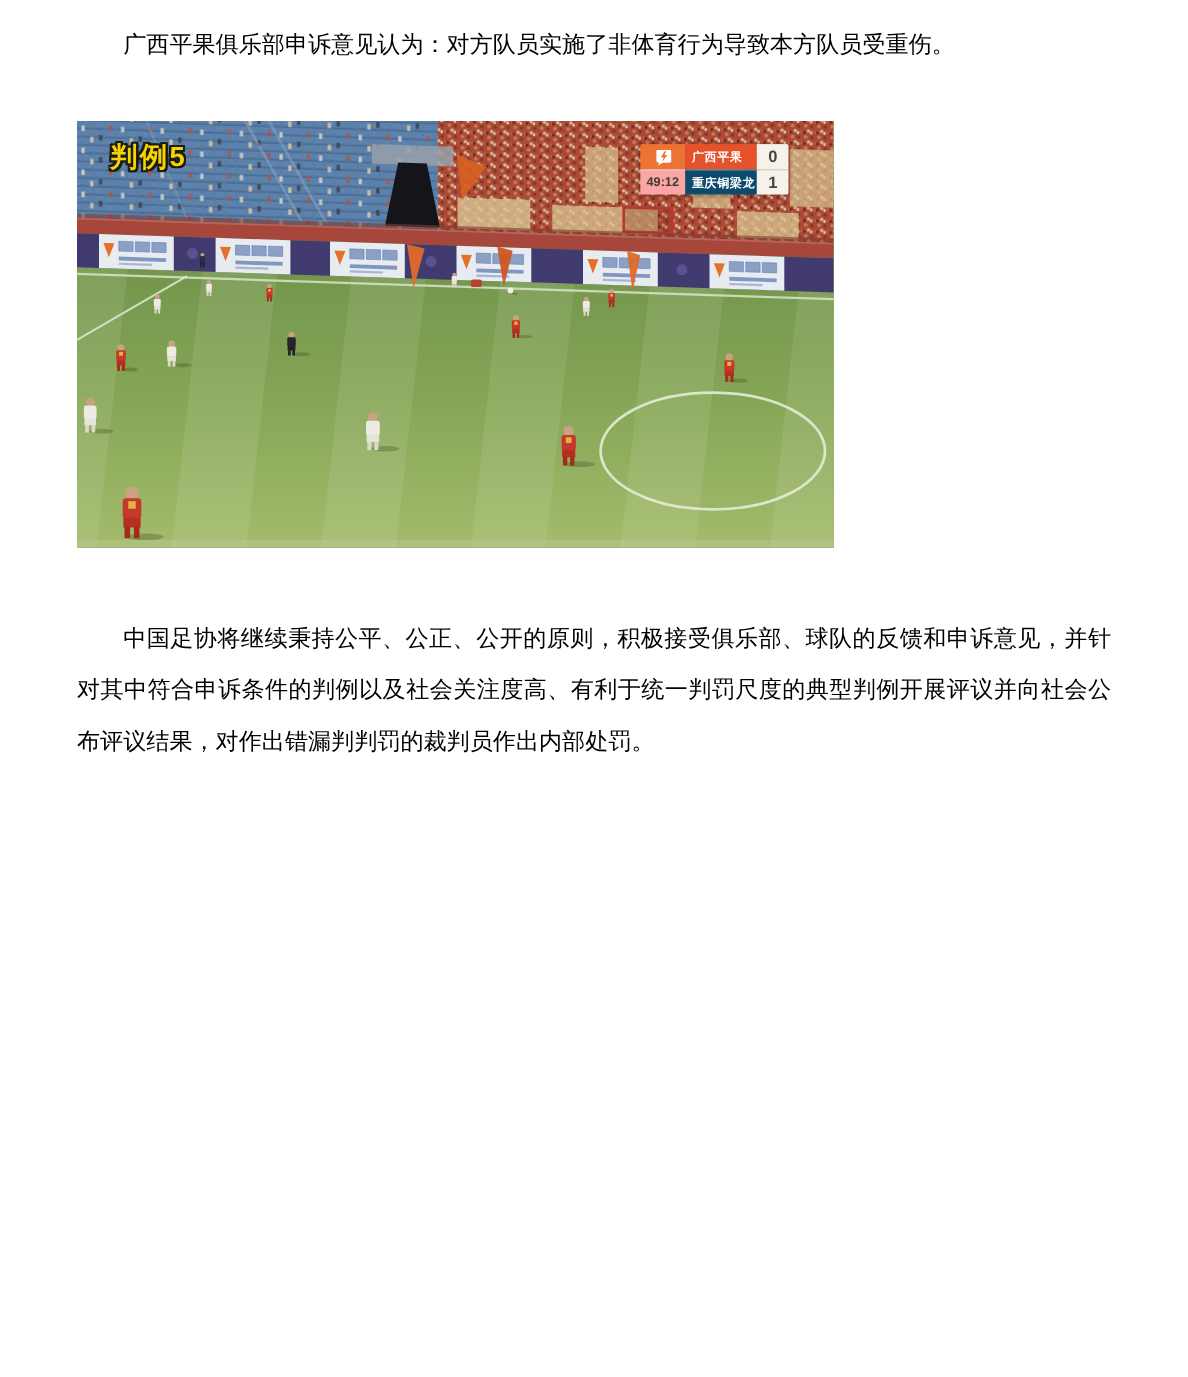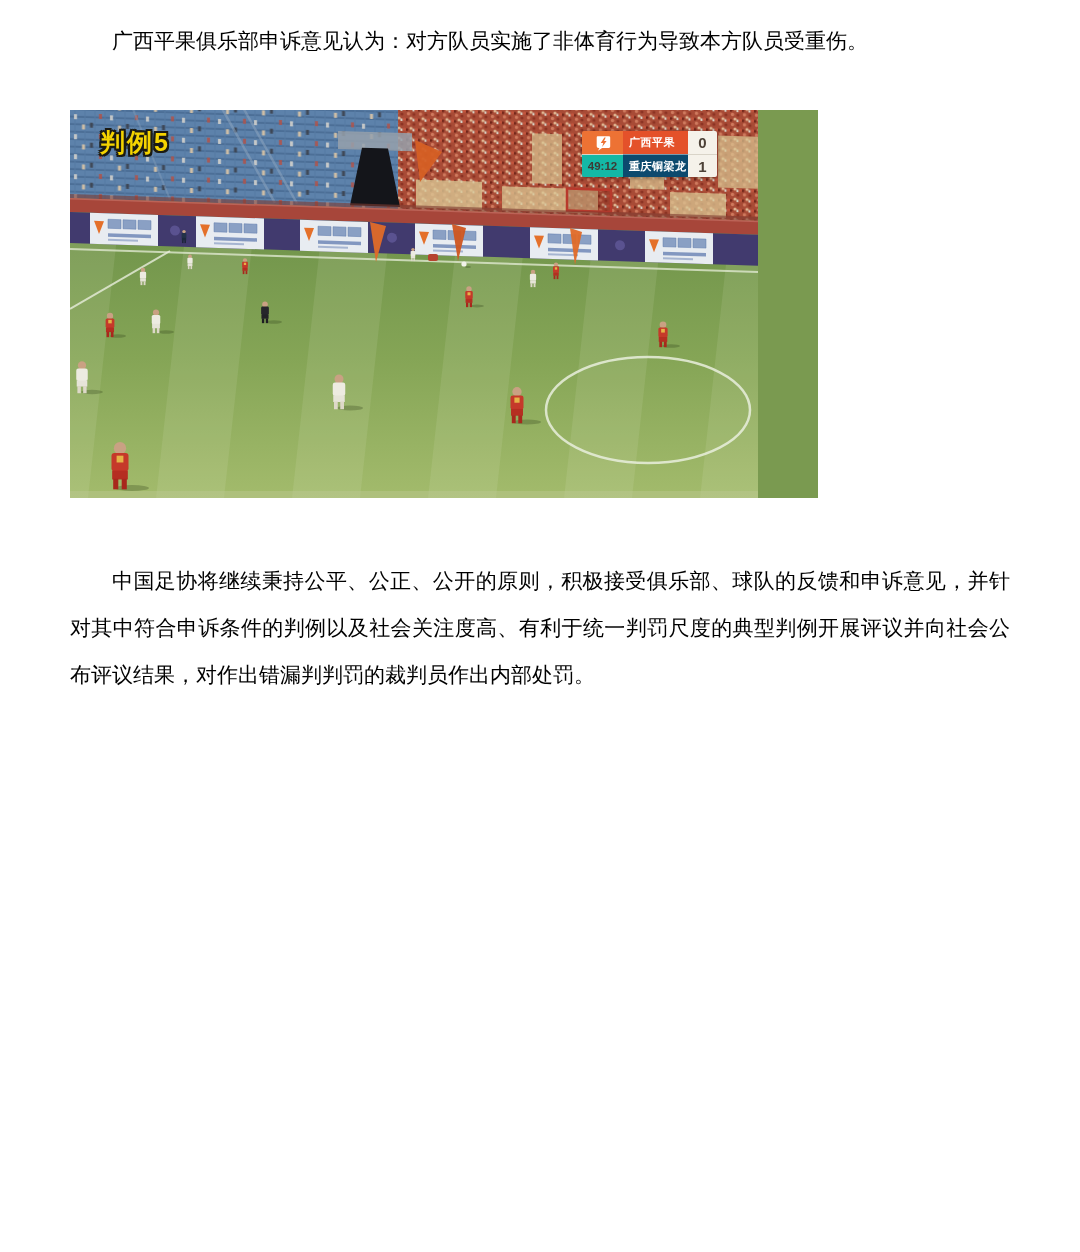--- a/index.html
+++ b/index.html
@@ -10,21 +10,21 @@
     font-size: 21px;
     line-height: 47px;
     text-align: justify;
     text-indent: 2em;
     margin: 0 0 16px 0;
     color: #000;
   }
   
   figure.photo {
     position: relative;
-    width: 748px;
+    width: 688px;
     height: 388px;
     margin: 46px 0 59px 0;
     overflow: hidden;
     background: #7a9a50;
   }
   figure.photo svg.scene { display: block; width: 688px; height: 388px; }
   .case-label {
     position: absolute;
     left: 30px; top: 16px;
     font-size: 25px;
@@ -54,21 +54,21 @@
   }
   .sb-name.home { background: #e4512a; }
   .sb-name.away { background: #0c4a6e; border-top: 1px solid rgba(255,255,255,.45); }
   .sb-score {
     background: #f5f2ea; color: #4d4238;
     font-size: 15px; font-weight: 700;
     display: flex; align-items: center; justify-content: center;
   }
   .sb-score.away { border-top: 1px solid #d9d4c8; }
   .sb-clock {
-    background: #14b8a6; color: #3e3a35;
+    background: #fca5a5; color: #3e3a35;
     font-size: 11.5px; font-weight: 700;
     display: flex; align-items: center; justify-content: center;
     border-top: 1px solid #d9d4c8;
   }
 </style>
 </head>
 <body>
 
 <main class="content">
   <p>广西平果俱乐部申诉意见认为：对方队员实施了非体育行为导致本方队员受重伤。</p>

